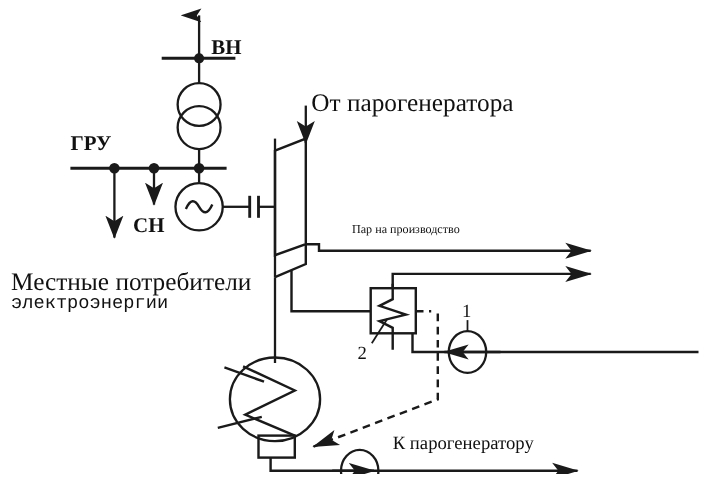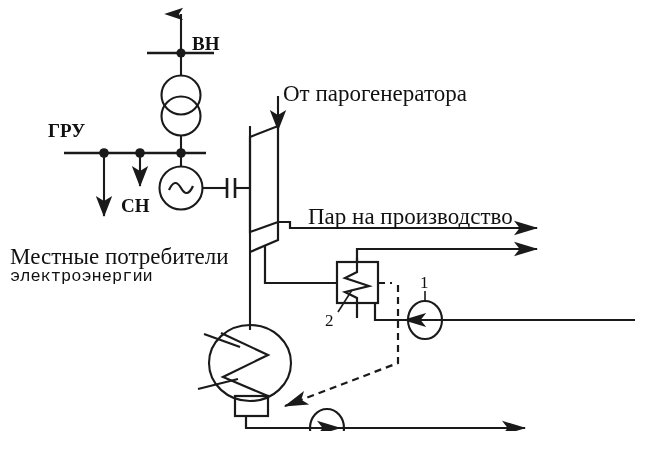--- a/index.html
+++ b/index.html
@@ -155,31 +155,32 @@
         <path d="M398,285 L398,363 L285,406" marker-end="url(#arrThin)"></path>
       </g>
 
       <line x1="378" y1="283" x2="392" y2="283" stroke-width="2.2" stroke-dasharray="7 5"></line>
 
     </g>
   </svg>
 
   <div class="lbl lbl-bold" style="left:192px;top:33px;font-size:19px;">ВН</div>
 
-  <div class="lbl lbl-bold" style="left:48px;top:120px;font-size:19px;">ГРУ</div>
+  <div class="lbl lbl-bold" style="left:64px;top:120px;font-size:19px;">ГРУ</div>
 
   <div class="lbl lbl-bold" style="left:121px;top:195px;font-size:19px;">СН</div>
 
   <div class="lbl" style="left:10px;top:243px;font-size:23px;">Местные потребители</div>
   <div class="lbl" style="left:10px;top:267px;font-size:17px;font-family:Liberation Mono, monospace;">электроэнергии</div>
 
   <div class="lbl" style="left:283px;top:80px;font-size:23px;">От парогенератора</div>
 
-  <div class="lbl" style="left:308px;top:203px;font-size:23px;">Пар на производство</div>
+  <div class="lbl" style="left:320px;top:203px;font-size:11px;">Пар на производство</div>
 
 
 
+  <div class="lbl" style="left:357px;top:393px;font-size:17px;">К парогенератору</div>
 
   <div class="lbl lbl-num" style="left:420px;top:273px;font-size:17px;">1</div>
 
   <div class="lbl lbl-num" style="left:325px;top:311px;font-size:17px;">2</div>
 
 </div>
 
 </body></html>

